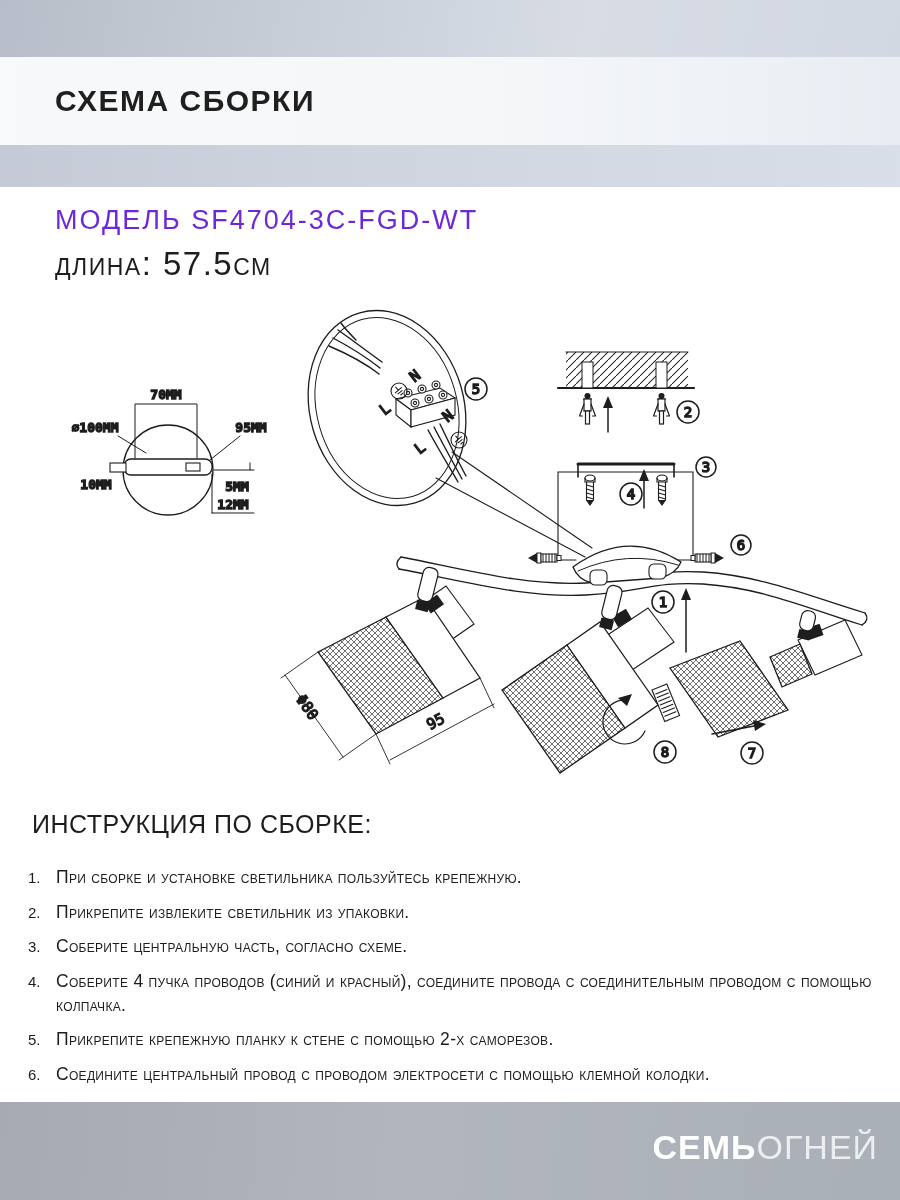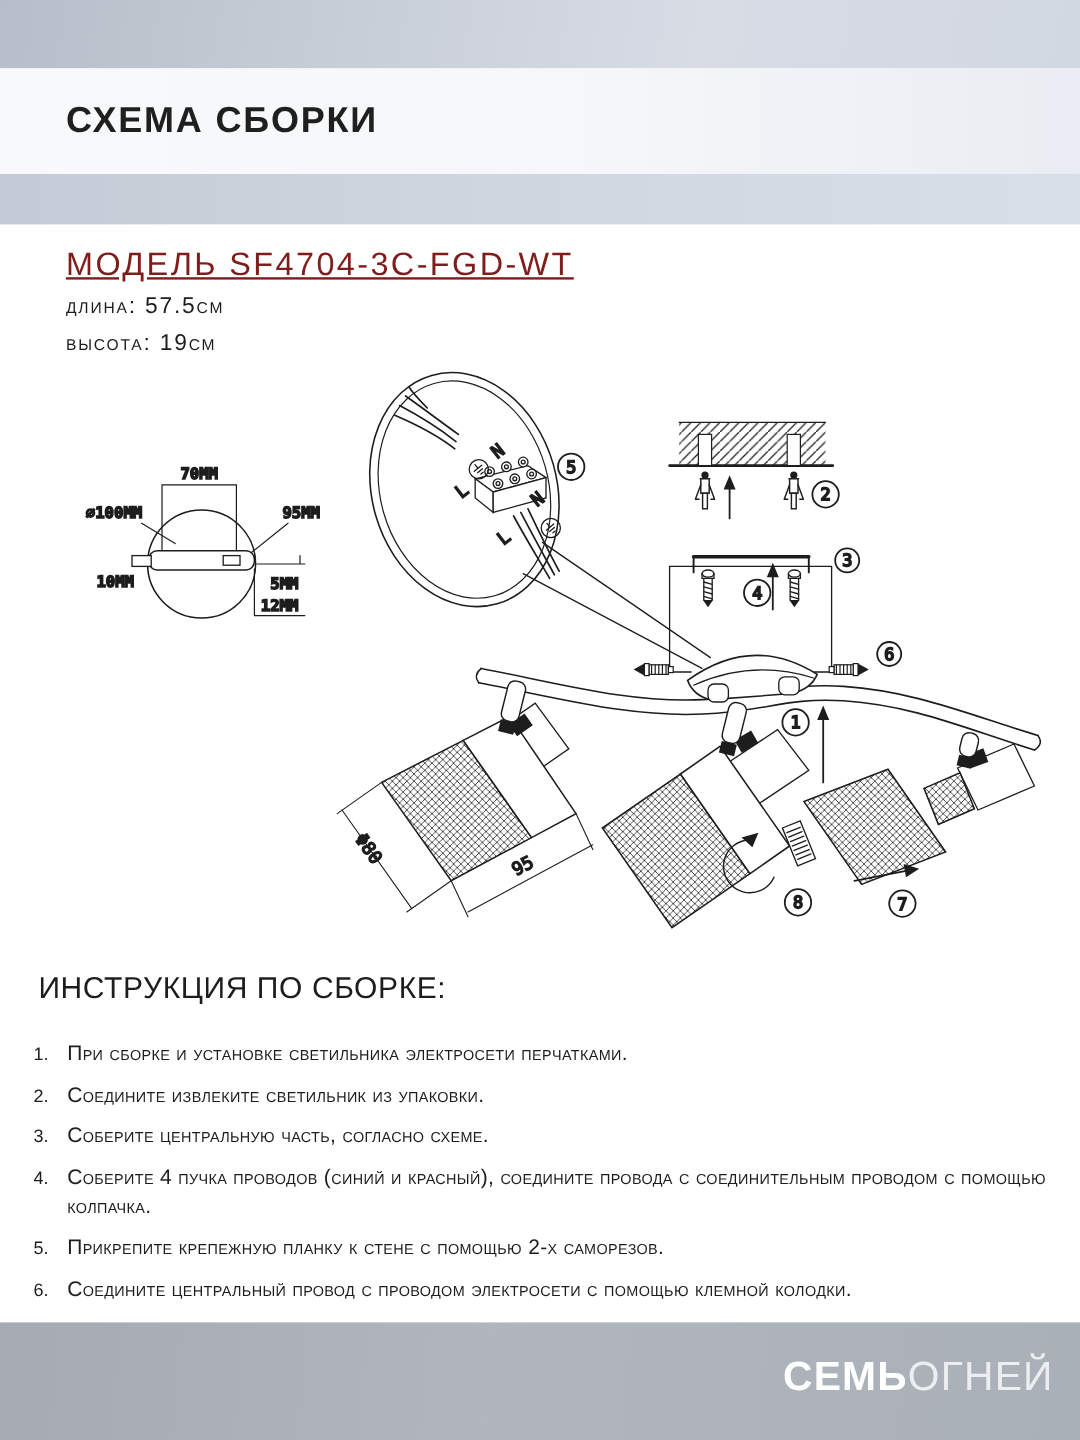--- a/index.html
+++ b/index.html
@@ -9,22 +9,22 @@
   .band-top{position:absolute;left:0;top:0;width:900px;height:57px;
         background:linear-gradient(100deg,#b8bec9 0%,#c9cfd9 35%,#d7dce5 65%,#d2d8e2 100%);}
   .band-title{position:absolute;left:0;top:57px;width:900px;height:88px;
         background:linear-gradient(90deg,#f8f9fa 0%,#f5f7f9 55%,#e9edf3 100%);}
   .band-title .title{position:absolute;left:55px;top:0;line-height:88px;
         font-size:30px;font-weight:bold;letter-spacing:1.5px;color:#1f1f1f;}
   .band-sub{position:absolute;left:0;top:145px;width:900px;height:42px;
         background:linear-gradient(90deg,#c4cbd6 0%,#cfd5df 40%,#d9dfe8 100%);}
   
   .model-block{position:absolute;left:55px;top:205px;}
-  .model-name{font-size:27px;letter-spacing:2px;color:#7f1d1d;text-decoration:underline;}
-  .spec-line{font-size:19px;font-variant:small-caps;letter-spacing:1.5px;margin-top:9px;color:#1d1d1d;}
+  .model-name{font-size:27px;letter-spacing:2px;color:#6d28d9;}
+  .spec-line{font-size:33px;font-variant:small-caps;letter-spacing:1.5px;margin-top:9px;color:#1d1d1d;}
   
   svg.diagram{position:absolute;left:0;top:188px;}
   svg.diagram text{font-family:"DejaVu Sans Mono", monospace;fill:#1d1d1d;}
   text.dim{font-size:13px;font-weight:bold;}
   text.dim2{font-size:15px;font-family:"Liberation Sans",sans-serif;font-weight:normal;}
   text.callout{font-size:14px;font-family:"Liberation Sans",sans-serif;}
   text.tlabel{font-size:15px;font-family:"Liberation Sans",sans-serif;}
   
   .instr-heading{position:absolute;left:32px;top:810px;font-size:25px;font-weight:normal;letter-spacing:0.5px;}
   .instr-list{position:absolute;left:28px;top:866px;width:848px;}
@@ -45,21 +45,20 @@
 
   <div class="band-top"></div>
   <div class="band-title">
     <div class="title">СХЕМА СБОРКИ</div>
   </div>
   <div class="band-sub"></div>
 
   <div class="model-block">
     <div class="model-name">МОДЕЛЬ SF4704-3C-FGD-WT</div>
     <div class="spec-line">длина: 57.5см</div>
-    <div class="spec-line">высота: 19см</div>
   </div>
 
   <svg class="diagram" width="900" height="612" viewBox="0 188 900 612">
     <defs>
       <pattern id="mesh" width="6" height="6" patternUnits="userSpaceOnUse">
         <rect width="6" height="6" fill="#ffffff"></rect>
         <path d="M0,6 L6,0 M0,0 L6,6" stroke="#333" stroke-width="0.7"></path>
       </pattern>
       <pattern id="hatch" width="8" height="8" patternUnits="userSpaceOnUse">
         <rect width="8" height="8" fill="#ffffff"></rect>
@@ -270,25 +269,25 @@
         <circle cx="665" cy="752" r="11" fill="#fff"></circle>
         <text class="callout" x="665" y="757" text-anchor="middle">8</text>
       </g>
     </g>
   </svg>
 
   <div class="instr-heading">ИНСТРУКЦИЯ ПО СБОРКЕ:</div>
   <div class="instr-list">
       <div class="instr-row">
         <span class="num">1.</span>
-        <span class="txt">При сборке и установке светильника электросети перчатками.</span>
+        <span class="txt">При сборке и установке светильника пользуйтесь крепежную.</span>
       </div>
       <div class="instr-row">
         <span class="num">2.</span>
-        <span class="txt">Соедините извлеките светильник из упаковки.</span>
+        <span class="txt">Прикрепите извлеките светильник из упаковки.</span>
       </div>
       <div class="instr-row">
         <span class="num">3.</span>
         <span class="txt">Соберите центральную часть, согласно схеме.</span>
       </div>
       <div class="instr-row">
         <span class="num">4.</span>
         <span class="txt">Соберите 4 пучка проводов (синий и красный), соедините провода с соединительным проводом с помощью колпачка.</span>
       </div>
       <div class="instr-row">

